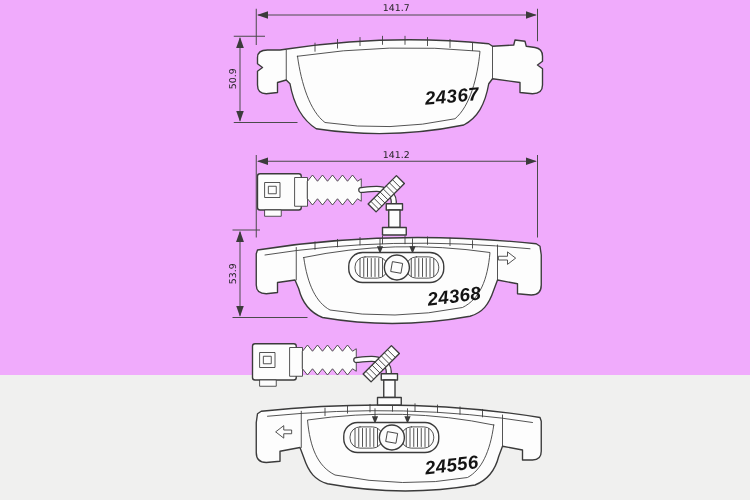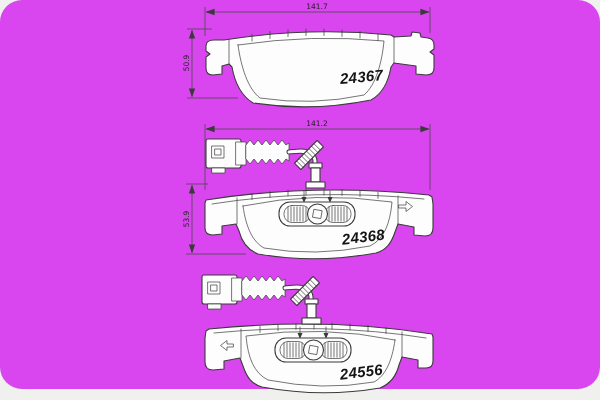--- a/index.html
+++ b/index.html
@@ -1,16 +1,16 @@
 <!DOCTYPE html>
 <html><head>
 <meta charset="utf-8">
 <style>
   html,body{margin:0;padding:0;width:600px;height:400px;overflow:hidden;background:#f0f0ef;}
-  .canvas{position:relative;width:600px;height:389px;background:#d946ef;border-radius:22px;}
+  .canvas{position:relative;width:600px;height:300px;background:#f0abfc;}
   svg{display:block;}
   .ln{fill:none;stroke:#3b3b3b;stroke-width:1.1;stroke-linejoin:round;stroke-linecap:round;}
   .thin{stroke-width:0.7;}
   .fill-w{fill:#fdfdfd;}
   .dim{fill:none;stroke:#4a4a4a;stroke-width:0.8;}
   .hatch{fill:none;stroke:#3b3b3b;stroke-width:0.7;}
   .wire-outer{fill:none;stroke:#3b3b3b;stroke-width:5;stroke-linecap:round;}
   .wire-inner{fill:none;stroke:#fdfdfd;stroke-width:3;stroke-linecap:round;}
   .dim-label{font-family:"DejaVu Sans",sans-serif;font-size:7.5px;fill:#222;text-anchor:middle;}
   .part-no{font-family:"Liberation Sans",sans-serif;font-style:italic;font-weight:700;font-size:15px;fill:#141414;text-anchor:middle;letter-spacing:0.3px;}

